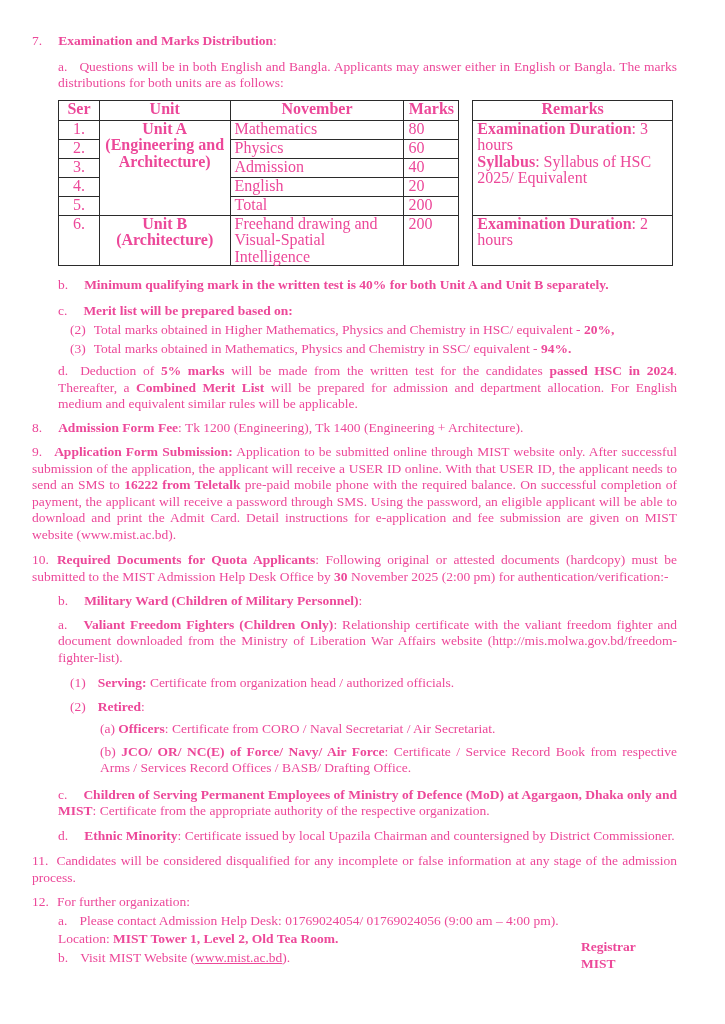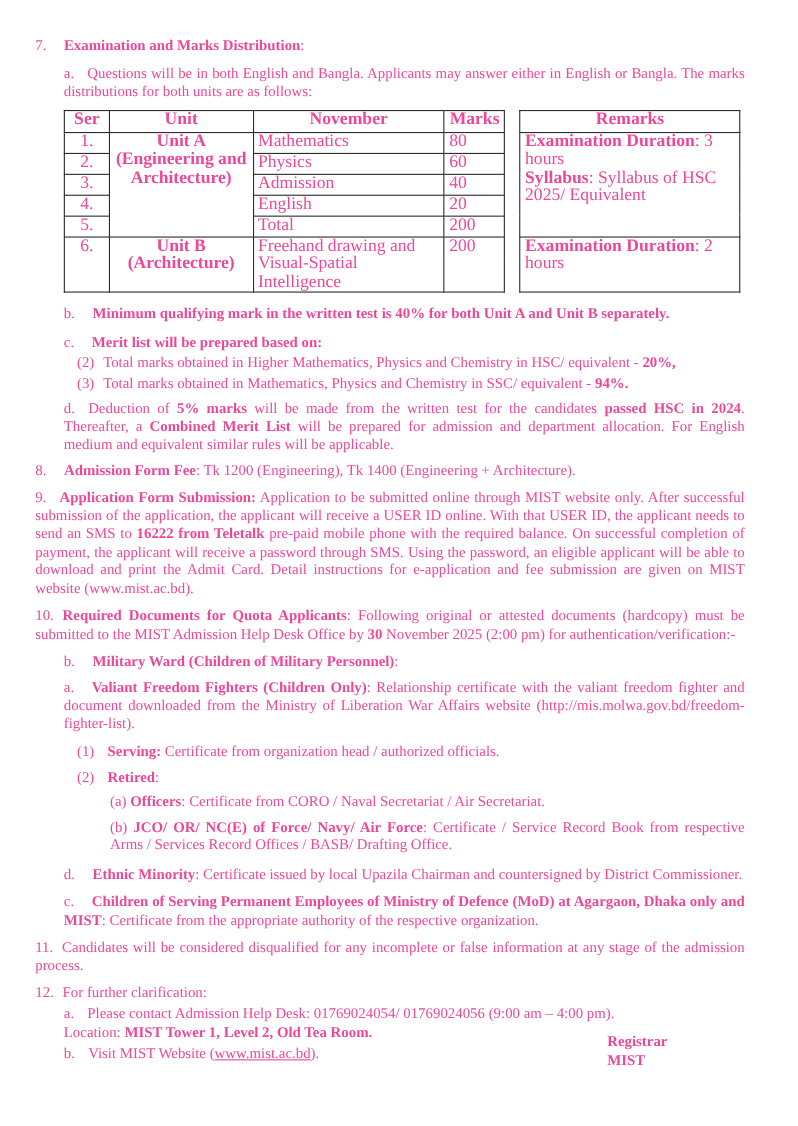--- a/index.html
+++ b/index.html
@@ -48,21 +48,21 @@
   td.gap, th.gap { border:none !important; width:5px; padding:0; }
   .col-ser { width:32px; text-align:center; }
   .col-unit { width:122px; text-align:center; font-weight:bold; white-space:pre-line; }
   .col-subj { width:166px; text-align:left; }
   .col-marks { width:46px; text-align:left; }
   .col-rem { width:192px; text-align:left; }
 
   .link { text-decoration:underline; }
   .signature {
     position:absolute;
-    left:552px; top:939px;
+    left:581px; top:939px;
     font-weight:bold;
     line-height:16.5px;
   }
 </style>
 </head>
 <body>
 
 <div class="page">
 
   <p class="mb9"><span>7.</span><span class="tab"></span><b>Examination and Marks Distribution</b><span>:</span></p>
@@ -139,27 +139,27 @@
   <p class="just mb8"><span>10.</span><span class="tab-s"></span><b>Required Documents for Quota Applicants</b><span>: Following original or attested documents (hardcopy) must be submitted to the MIST Admission Help Desk Office by </span><b>30</b><span> November 2025 (2:00 pm) for authentication/verification:-</span></p>
 
   <p class="lvl2 mb7"><span>b.</span><span class="tab"></span><b>Military Ward (Children of Military Personnel)</b><span>:</span></p>
 
   <p class="lvl2 just mb9"><span>a.</span><span class="tab"></span><b>Valiant Freedom Fighters (Children Only)</b><span>: Relationship certificate with the valiant freedom fighter and document downloaded from the Ministry of Liberation War Affairs website (http://mis.molwa.gov.bd/freedom-fighter-list).</span></p>
   <p class="lvl3 mb7"><span>(1)</span><span class="tab-m"></span><b>Serving:</b><span> Certificate from organization head / authorized officials.</span></p>
   <p class="lvl3 mb6"><span>(2)</span><span class="tab-m"></span><b>Retired</b><span>:</span></p>
   <p class="just mb6" style="margin-left:68px;"><span>(a) </span><b>Officers</b><span>: Certificate from CORO / Naval Secretariat / Air Secretariat.</span></p>
   <p class="just mb10" style="margin-left:68px;"><span>(b) </span><b>JCO/ OR/ NC(E) of Force/ Navy/ Air Force</b><span>: Certificate / Service Record Book from respective Arms / Services Record Offices / BASB/ Drafting Office.</span></p>
 
+  <p class="lvl2 just mb8"><span>c.</span><span class="tab"></span><b>Children of Serving Permanent Employees of Ministry of Defence (MoD) at Agargaon, Dhaka only and MIST</b><span>:  Certificate from the appropriate authority of the respective organization.</span></p>
+
   <p class="lvl2 mb9"><span>d.</span><span class="tab"></span><b>Ethnic Minority</b><span>: Certificate issued by local Upazila Chairman and countersigned by District Commissioner.</span></p>
-
-  <p class="lvl2 just mb8"><span>c.</span><span class="tab"></span><b>Children of Serving Permanent Employees of Ministry of Defence (MoD) at Agargaon, Dhaka only and MIST</b><span>:  Certificate from the appropriate authority of the respective organization.</span></p>
 
   <p class="just mb8"><span>11.</span><span class="tab-s"></span><span>Candidates will be considered disqualified for any incomplete or false information at any stage of the admission process.</span></p>
 
-  <p class="mb2"><span>12.</span><span class="tab-s"></span><span>For further clarification:</span></p>
+  <p class="mb2"><span>12.</span><span class="tab-s"></span><span>For further organization:</span></p>
   <p class="lvl2 mb2"><span>a.</span><span class="tab-m"></span><span>Please contact Admission Help Desk: 01769024054/ 01769024056 (9:00 am – 4:00 pm).</span></p>
   <p class="lvl2 mb2"><span>Location: </span><b>MIST Tower 1, Level 2, Old Tea Room.</b></p>
   <p class="lvl2"><span>b.</span><span class="tab-m"></span><span>Visit MIST Website (</span><span class="link">www.mist.ac.bd</span><span>).</span></p>
 
   <div class="signature">
     <div>Registrar</div>
     <div>MIST</div>
   </div>
 
 </div>

